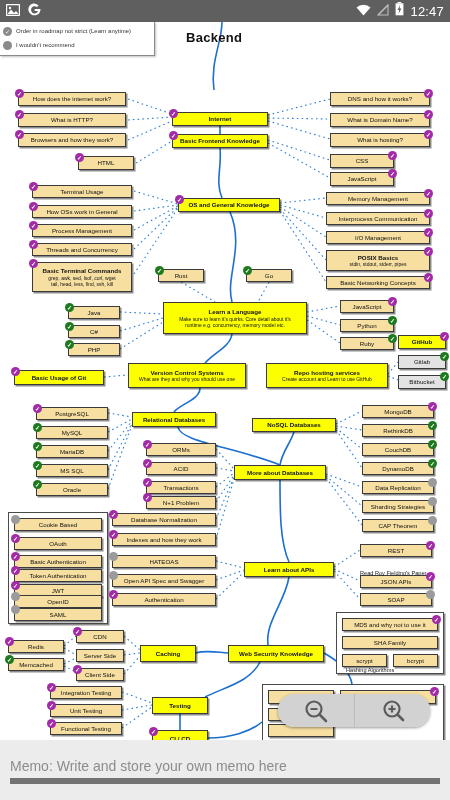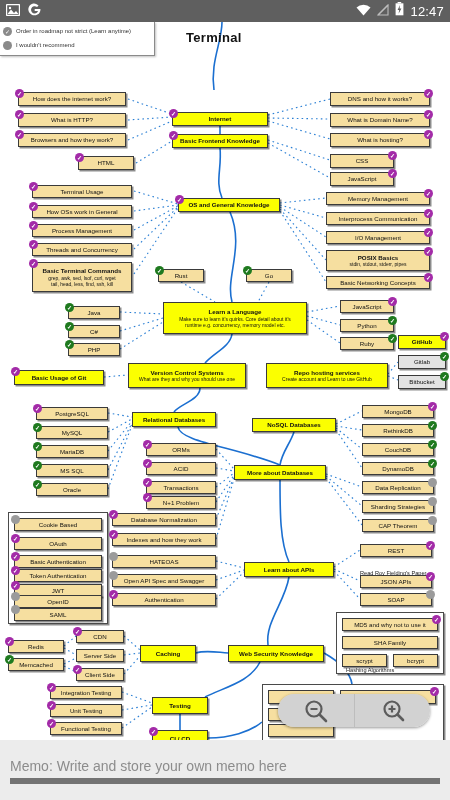--- a/index.html
+++ b/index.html
@@ -257,21 +257,21 @@
         <path d="M64 644 L76 650"></path>
       <path d="M124 614 L140 628"></path>
         <path d="M124 633 L140 631"></path>
         <path d="M124 652 L140 634"></path>
       <path d="M122 670 L152 681"></path>
         <path d="M122 688 L152 683"></path>
         <path d="M122 706 L152 685"></path>
     </g>
   </svg>
 
-  <div id="maptitle" style="left:186px; top:8px;">Terminal</div>
+  <div id="maptitle" style="left:186px; top:8px;">Backend</div>
 
   <div id="legend">
     <div class="legend-row">
       <span class="dot g">✓</span>
       <span class="t">Order in roadmap not strict (Learn anytime)</span>
     </div>
     <div class="legend-row">
       <span class="dot g"></span>
       <span class="t">I wouldn't recommend</span>
     </div>

